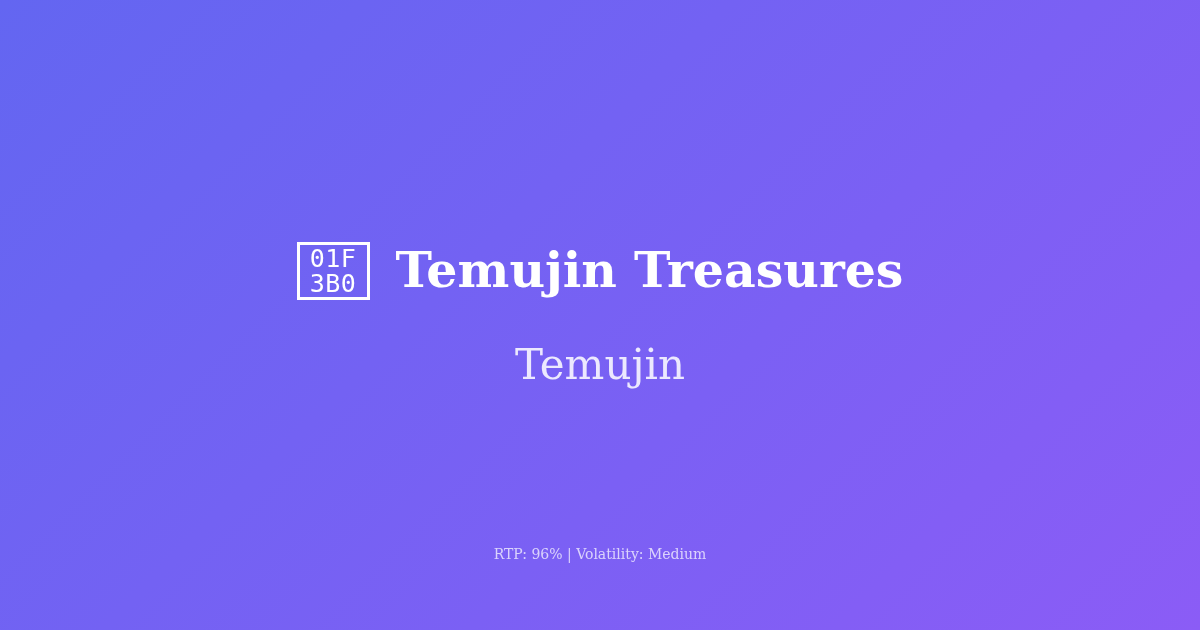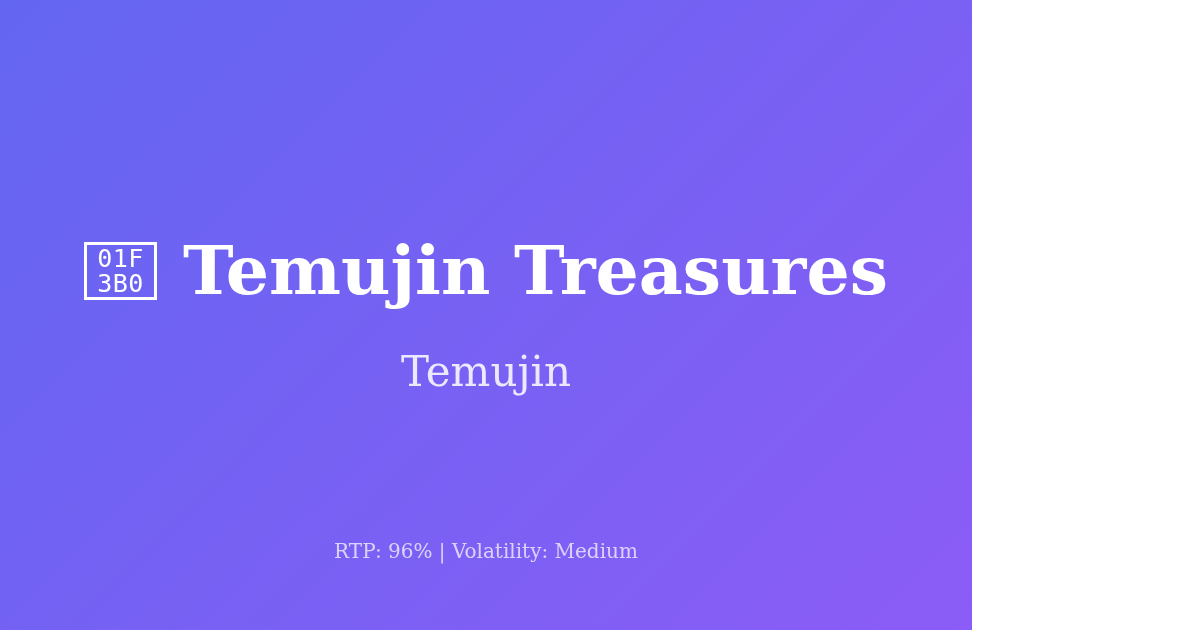--- a/index.html
+++ b/index.html
@@ -13,21 +13,21 @@
     height: 630px;
     overflow: hidden;
     font-family: "DejaVu Serif", "Liberation Serif", serif;
     -webkit-font-smoothing: antialiased;
   }
 
   
   .og-card {
     position: relative;
     box-sizing: border-box;
-    width: 972px;
+    width: 1200px;
     height: 630px;
     display: flex;
     flex-direction: column;
     align-items: center;
     justify-content: center;
     text-align: center;
     background-image: linear-gradient(135deg, #6366f1 0%, #8b5cf6 100%);
     background-color: #7460f4;
   }
 
@@ -62,21 +62,21 @@
   }
 
   .tofu-row {
     display: block;
     white-space: pre;
   }
 
   .game-title {
     margin: 0;
     font-family: "DejaVu Serif", "Liberation Serif", serif;
-    font-size: 68px;
+    font-size: 49px;
     font-weight: 700;
     line-height: 1.05;
     color: #ffffff;
     letter-spacing: 0px;
     white-space: nowrap;
   }
 
   
   .provider {
     margin: 42px 0 0 0;
@@ -88,21 +88,21 @@
   }
 
   
   .meta {
     position: absolute;
     left: 0;
     right: 0;
     bottom: 67px;
     margin: 0;
     font-family: "DejaVu Serif", "Liberation Serif", serif;
-    font-size: 20px;
+    font-size: 14px;
     font-weight: 400;
     line-height: 1.2;
     color: rgba(255, 255, 255, 0.72);
   }
 </style>
 </head>
 <body>
 
 <div class="og-card">
 

